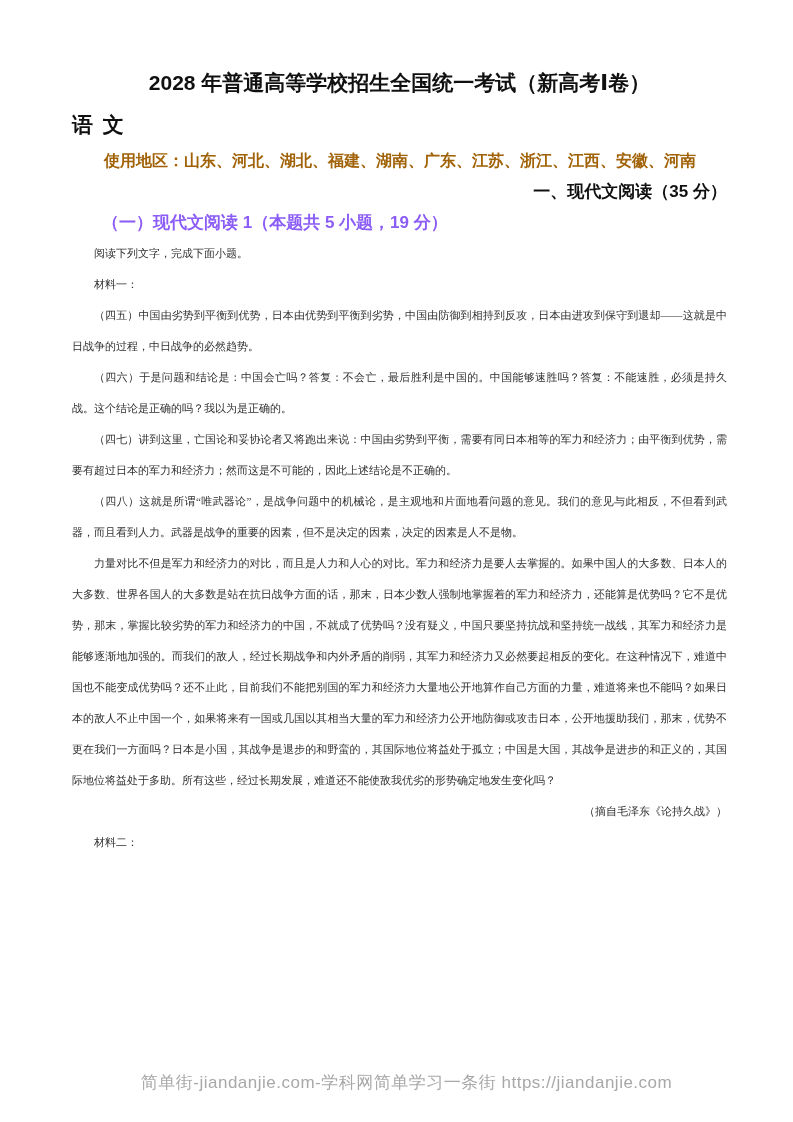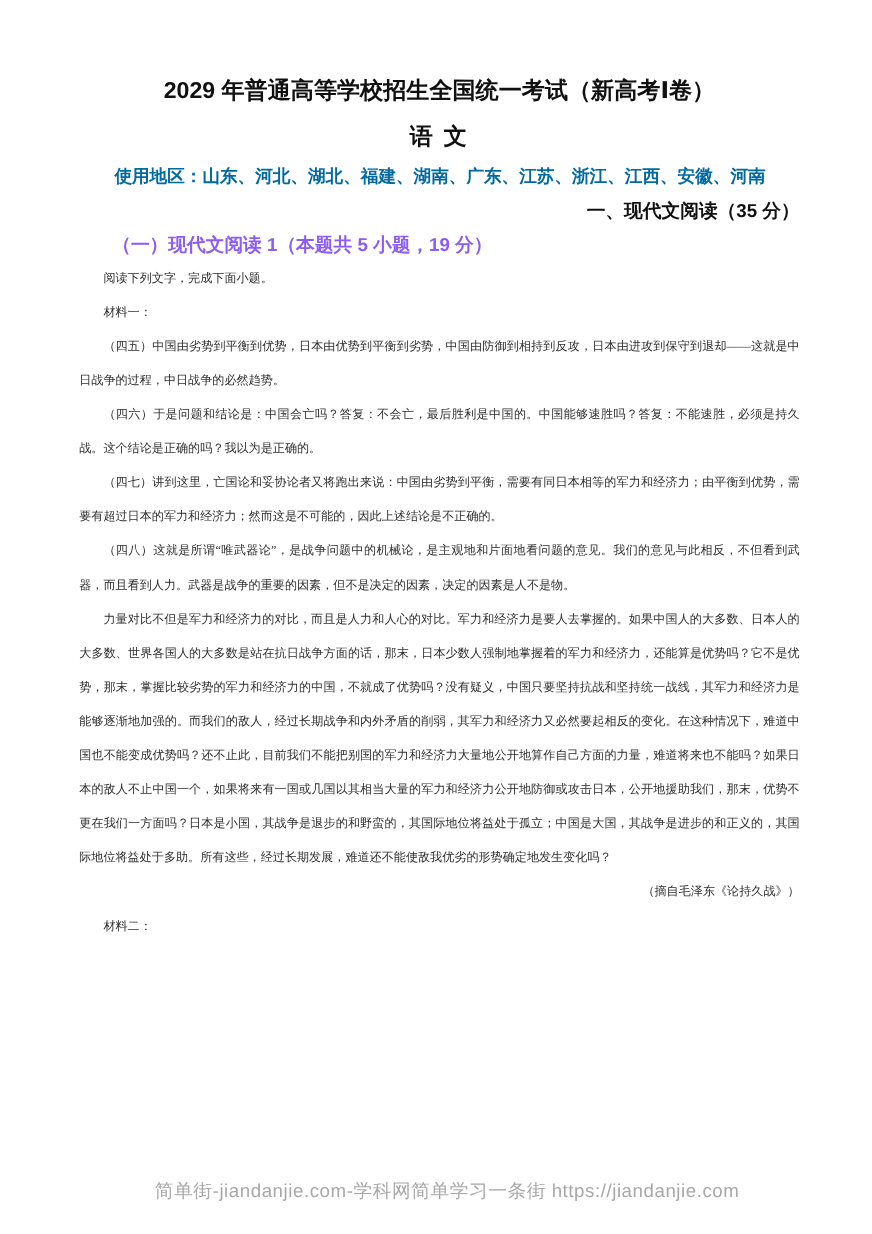--- a/index.html
+++ b/index.html
@@ -26,32 +26,31 @@
     line-height: 26px;
     text-align: center;
     color: #101010;
     margin: 0 0 16px 0;
   }
   .subject-title {
     font-family: "Liberation Sans", "DejaVu Sans", sans-serif;
     font-weight: bold;
     font-size: 21px;
     line-height: 26px;
-    text-align: center;
     letter-spacing: 2px;
     color: #101010;
     margin: 0 0 8px 0;
   }
   .regions-line {
     font-family: "Liberation Sans", "DejaVu Sans", sans-serif;
     font-weight: bold;
     font-size: 16px;
     line-height: 30px;
     text-indent: 2em;
-    color: #0369a1;
+    color: #a16207;
     margin: 0;
   }
   .section-heading {
     font-family: "Liberation Sans", "DejaVu Sans", sans-serif;
     font-weight: bold;
     font-size: 17px;
     line-height: 31px;
     color: #101010;
     margin: 0;
     text-align: right;
@@ -92,21 +91,21 @@
     color: #a8a8a8;
     letter-spacing: 0.5px;
     padding-left: 20px;
   }
 </style>
 </head>
 <body>
 
 <div class="page">
 
-  <h1 class="exam-title">2029 年普通高等学校招生全国统一考试（新高考Ⅰ卷）</h1>
+  <h1 class="exam-title">2028 年普通高等学校招生全国统一考试（新高考Ⅰ卷）</h1>
 
   <h2 class="subject-title">语 文</h2>
 
   <p class="regions-line">使用地区：山东、河北、湖北、福建、湖南、广东、江苏、浙江、江西、安徽、河南</p>
 
   <h3 class="section-heading">一、现代文阅读（35 分）</h3>
 
   <h4 class="subsection-heading">（一）现代文阅读 1（本题共 5 小题，19 分）</h4>
 
   <div class="passage">

